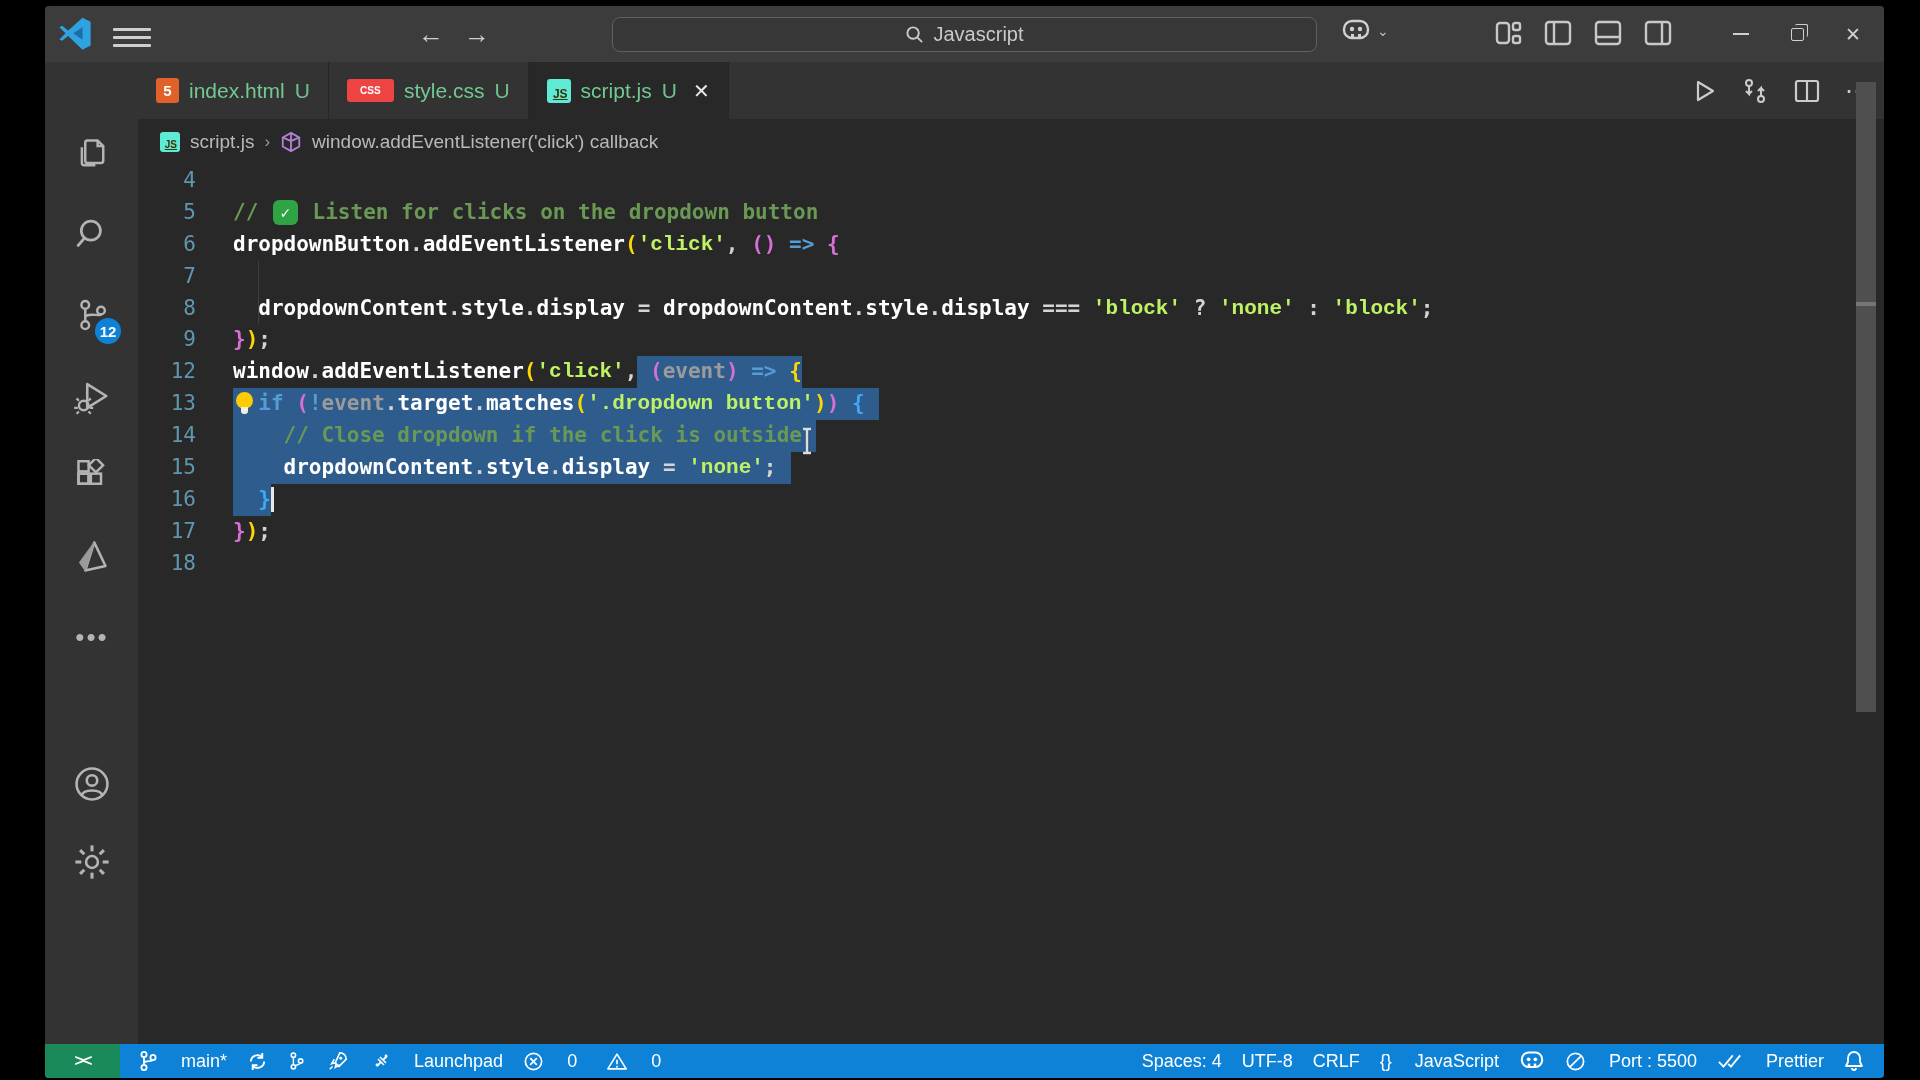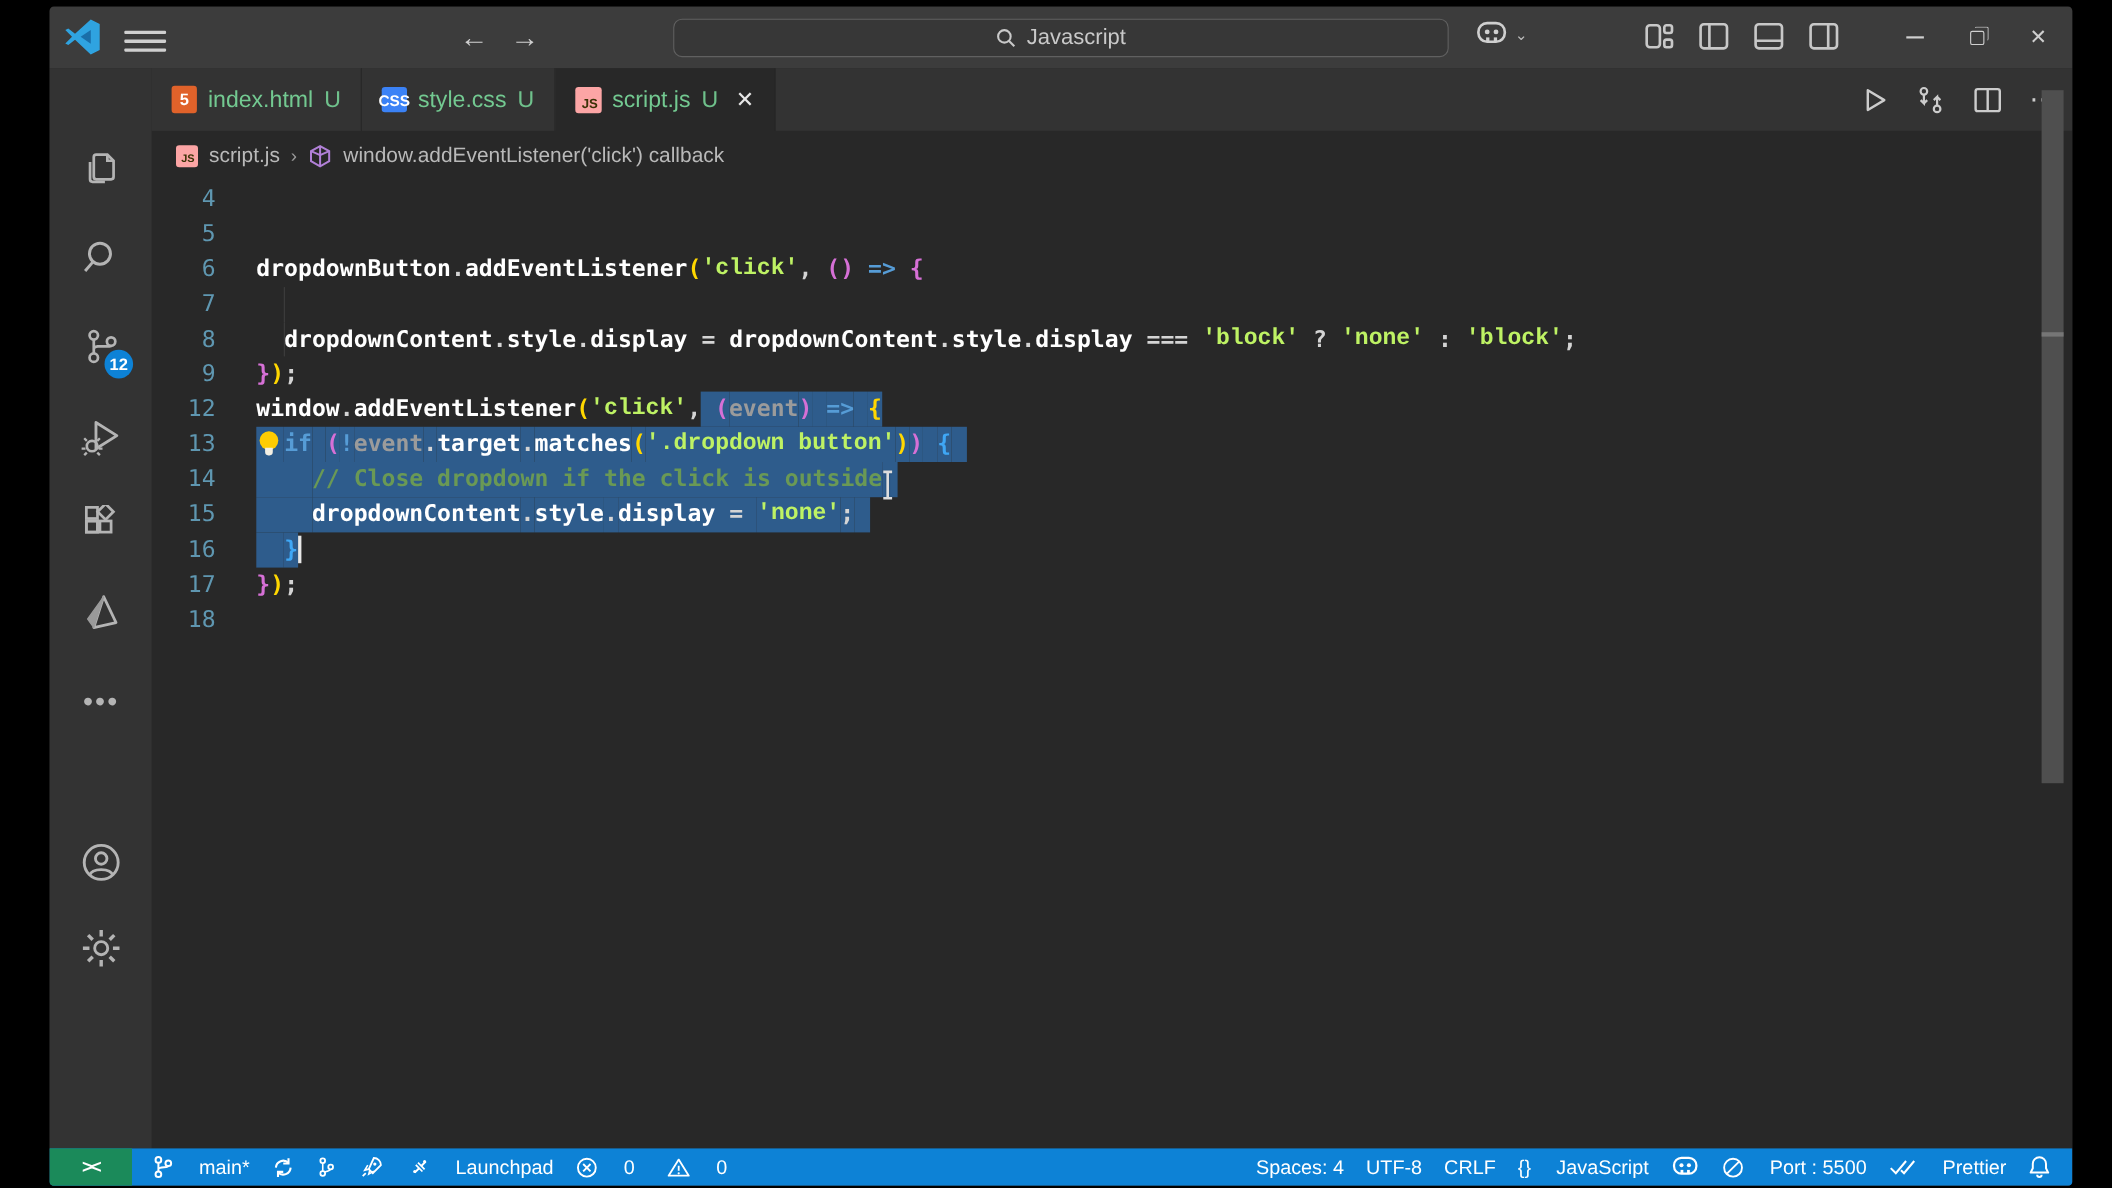--- a/index.html
+++ b/index.html
@@ -43,23 +43,23 @@
 
   
   .tabbar { position:absolute; left:93px; top:56px; right:0; height:57px; background:#333333; display:flex; }
   .tab { display:flex; align-items:center; gap:10px; padding:0 18px; font-size:21px; color:#73C991;
          border-right:1px solid #262626; background:#333333; }
   .tab.active { background:#282828; }
   .tab .badge { opacity:.95; }
   .tab-close { color:#e8e8e8; font-size:20px; margin-left:6px; }
   .fi { display:inline-flex; align-items:center; justify-content:center; font-weight:bold; border-radius:3px; }
   .fi-html { width:23px; height:25px; background:#E0622A; color:#fff; font-size:15px; }
-  .fi-css  { width:23px; height:23px; background:#3b82f6; color:#fff; font-size:14px; }
-  .fi-js   { width:24px; height:24px; background:#fca5a5; color:#3b3206; font-size:12px;
-             align-items:flex-end; justify-content:flex-end; padding:2px 3px; }
+  .fi-css  { width:47px; height:23px; background:#ef4444; color:#fff; font-size:10px; }
+  .fi-js   { width:24px; height:24px; background:#5eead4; color:#3b3206; font-size:12px;
+             align-items:flex-end; justify-content:flex-end; padding:2px 3px;text-decoration:underline; }
   .editor-actions { position:absolute; right:14px; top:56px; height:57px; display:flex; align-items:center;
                     gap:24px; color:#cccccc; }
 
   
   .breadcrumbs { position:absolute; left:93px; top:113px; right:0; height:46px; background:#282828;
                  display:flex; align-items:center; gap:10px; padding-left:22px; color:#b9b9b9; font-size:19px; }
   .crumb-sep { color:#9a9a9a; font-size:17px; }
   .fi-js-sm { width:20px; height:20px; font-size:10px; }
 
   
@@ -289,21 +289,21 @@
     <svg width="22" height="22" viewBox="0 0 24 24">
       <polygon points="12,2 21,7 21,17 12,22 3,17 3,7" fill="none" stroke="#B180D7" stroke-width="2"></polygon>
       <path d="M12 2 v9 M12 11 L3 7 M12 11 L21 7 M12 22 v-11" fill="none" stroke="#B180D7" stroke-width="2"></path>
     </svg>
     <span>window.addEventListener('click') callback</span>
   </div>
 
   <div class="editor">
     <div id="code-lines">
         <div class="code-line"><span class="line-num">4</span><span class="line-text"></span></div>
-        <div class="code-line"><span class="line-num">5</span></div>
+        <div class="code-line"><span class="line-num">5</span><span class="line-text"><span class="c-cm">// </span><span class="check-badge">✓</span><span class="c-cm"> Listen for clicks on the dropdown button</span></span></div>
         <div class="code-line"><span class="line-num">6</span><span class="line-text"><span class="c-id">dropdownButton</span><span class="c-op">.</span><span class="c-id">addEventListener</span><span class="c-b1">(</span><span class="c-str">'click'</span><span class="c-op">, </span><span class="c-b2">()</span><span class="c-op"> </span><span class="c-kw">=&gt;</span><span class="c-op"> </span><span class="c-b2">{</span></span></div>
         <div class="code-line guide"><span class="line-num">7</span></div>
         <div class="code-line guide"><span class="line-num">8</span><span class="line-text"><span class="c-op">  </span><span class="c-id">dropdownContent</span><span class="c-op">.</span><span class="c-id">style</span><span class="c-op">.</span><span class="c-id">display</span><span class="c-op"> = </span><span class="c-id">dropdownContent</span><span class="c-op">.</span><span class="c-id">style</span><span class="c-op">.</span><span class="c-id">display</span><span class="c-op"> === </span><span class="c-str">'block'</span><span class="c-op"> ? </span><span class="c-str">'none'</span><span class="c-op"> : </span><span class="c-str">'block'</span><span class="c-op">;</span></span></div>
         <div class="code-line"><span class="line-num">9</span><span class="line-text"><span class="c-b2">}</span><span class="c-b1">)</span><span class="c-op">;</span></span></div>
         <div class="code-line"><span class="line-num">12</span><span class="line-text"><span class="c-id">window</span><span class="c-op">.</span><span class="c-id">addEventListener</span><span class="c-b1">(</span><span class="c-str">'click'</span><span class="c-op">,</span><span class="c-op sel"> </span><span class="c-b2 sel">(</span><span class="c-par sel">event</span><span class="c-b2 sel">)</span><span class="c-op sel"> </span><span class="c-kw sel">=&gt;</span><span class="c-op sel"> </span><span class="c-b1 sel">{</span></span></div>
         <div class="code-line sel-eol"><span class="line-num">13</span><span class="line-text"><span class="c-op sel">  </span><span class="c-kw sel">if</span><span class="c-op sel"> </span><span class="c-b2 sel">(</span><span class="c-kw sel">!</span><span class="c-par sel">event</span><span class="c-op sel">.</span><span class="c-id sel">target</span><span class="c-op sel">.</span><span class="c-id sel">matches</span><span class="c-b1 sel">(</span><span class="c-str sel">'.dropdown button'</span><span class="c-b1 sel">)</span><span class="c-b2 sel">)</span><span class="c-op sel"> </span><span class="c-b3 sel">{</span></span><span class="lightbulb"></span></div>
         <div class="code-line sel-eol"><span class="line-num">14</span><span class="line-text"><span class="c-op sel">    </span><span class="c-cm sel">// Close dropdown if the click is outside</span></span></div>
         <div class="code-line sel-eol"><span class="line-num">15</span><span class="line-text"><span class="c-op sel">    </span><span class="c-id sel">dropdownContent</span><span class="c-op sel">.</span><span class="c-id sel">style</span><span class="c-op sel">.</span><span class="c-id sel">display</span><span class="c-op sel"> = </span><span class="c-str sel">'none'</span><span class="c-op sel">;</span></span></div>
         <div class="code-line"><span class="line-num">16</span><span class="line-text"><span class="c-op sel">  </span><span class="c-b3 sel">}</span><span class="caret"></span></span></div>
         <div class="code-line"><span class="line-num">17</span><span class="line-text"><span class="c-b2">}</span><span class="c-b1">)</span><span class="c-op">;</span></span></div>

